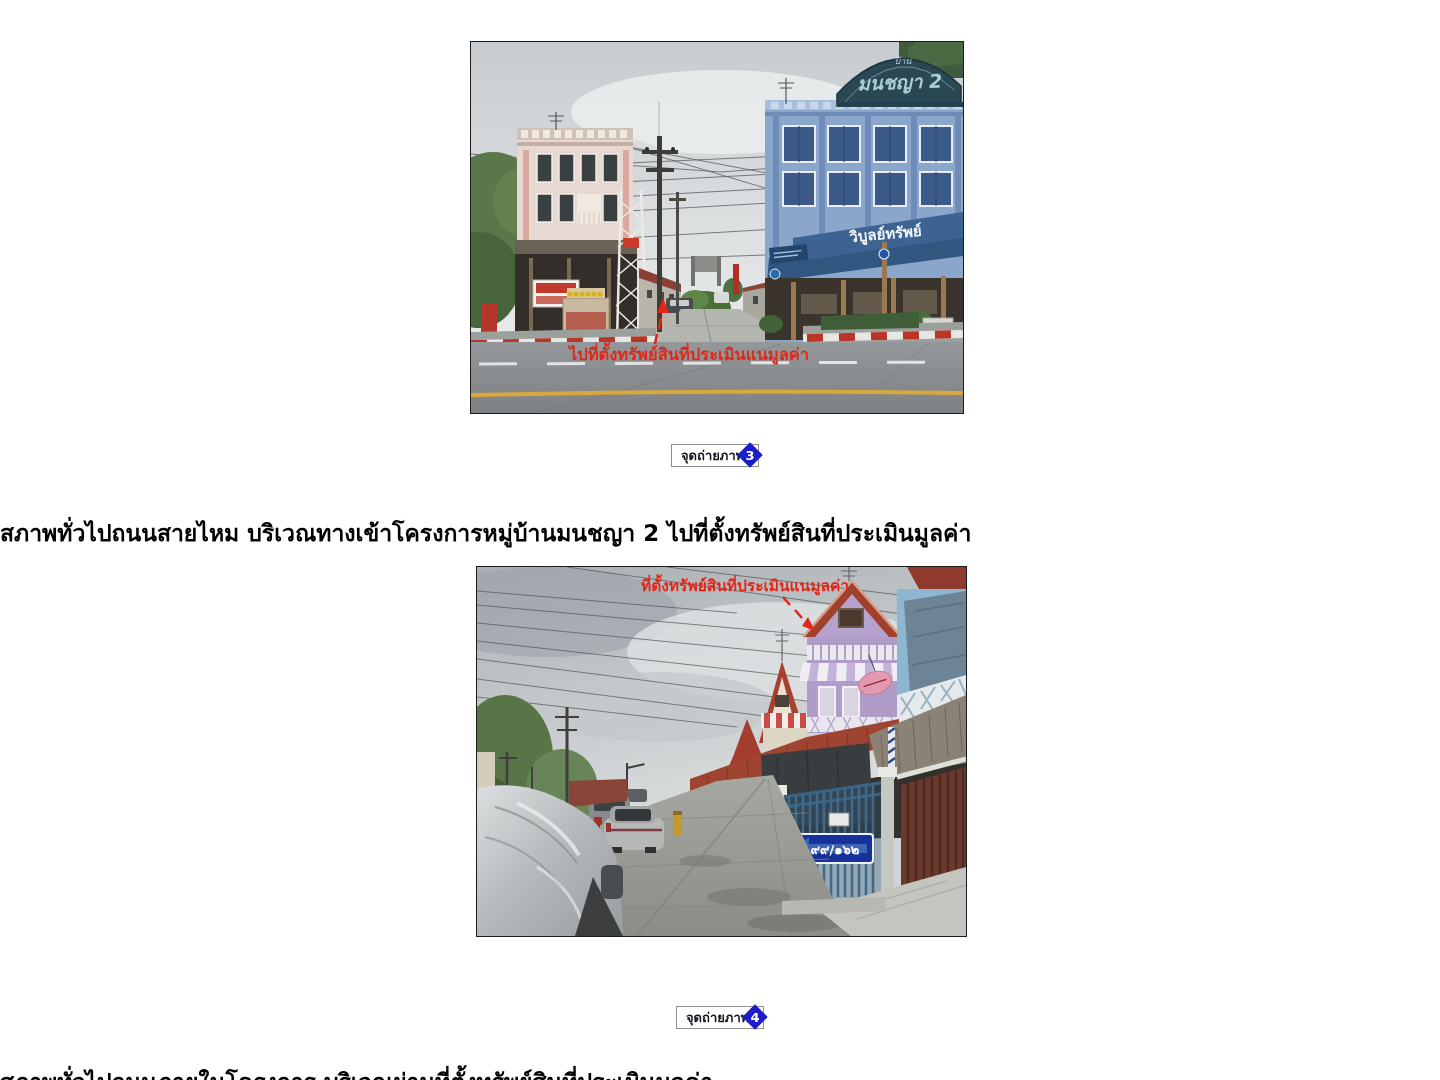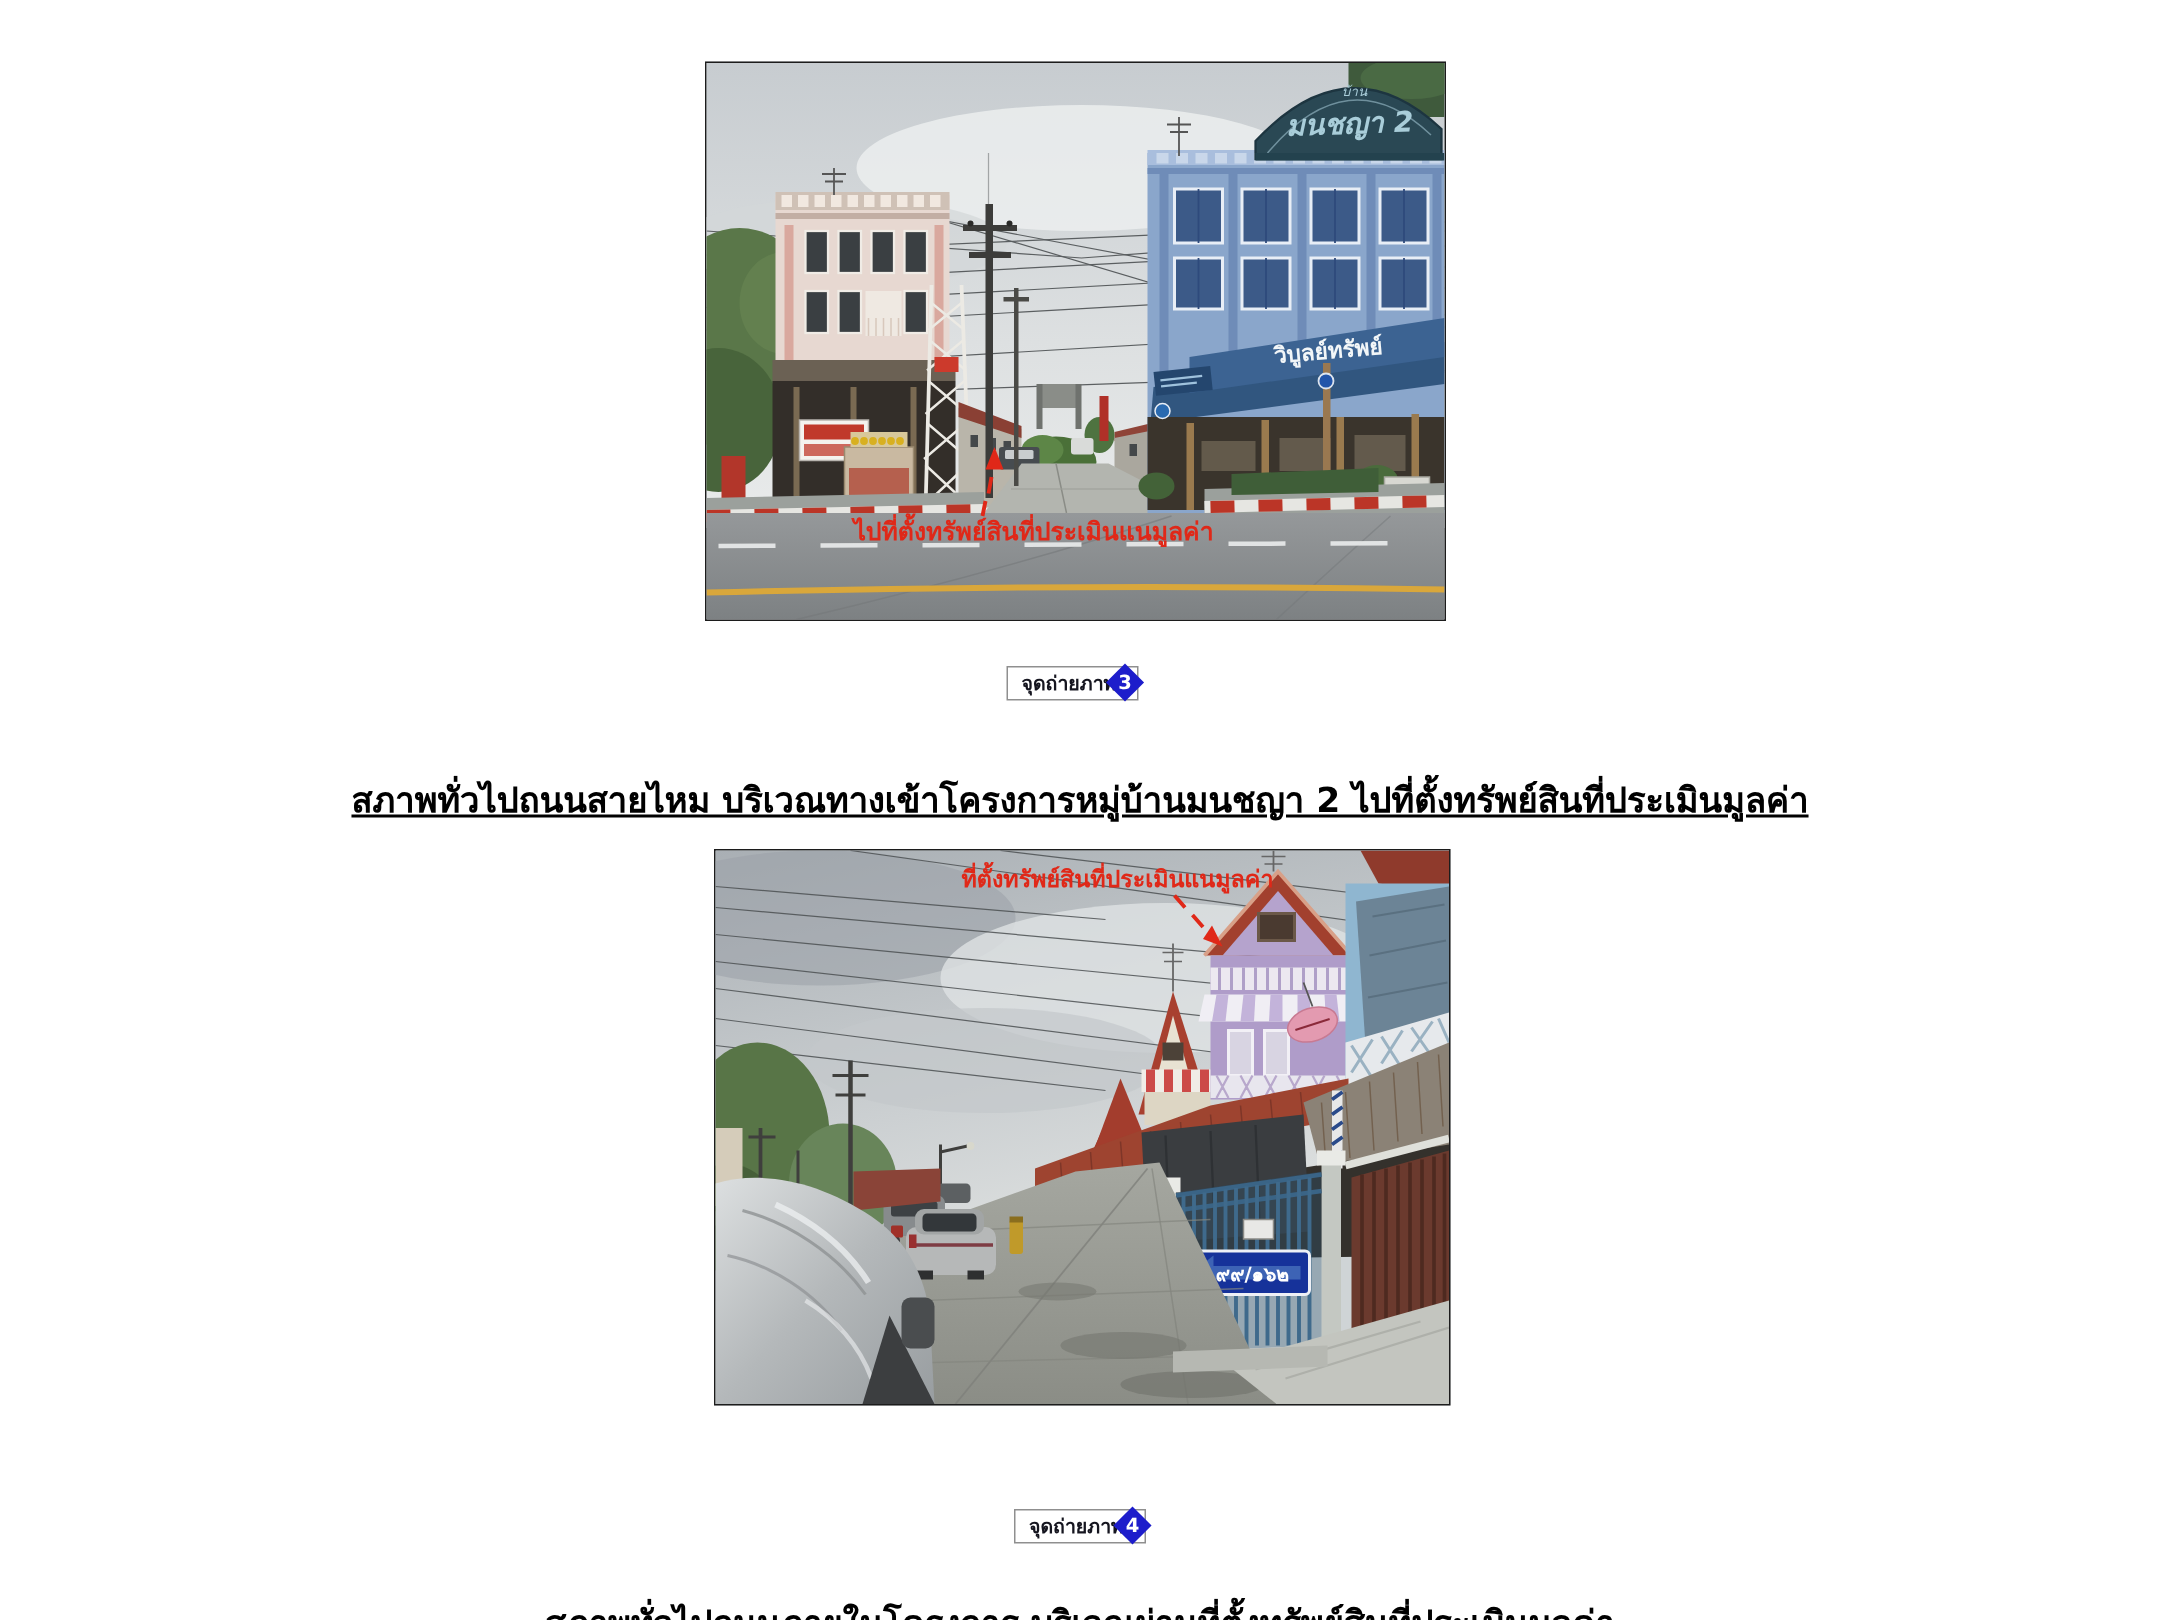--- a/index.html
+++ b/index.html
@@ -27,22 +27,22 @@
     display:flex;align-items:center;justify-content:center;
   }
   .marker-diamond::before{
     content:"";position:absolute;inset:6px;background:#1d1dcb;
     transform:rotate(45deg);
   }
   .marker-diamond span{
     position:relative;color:#ffffff;font-size:13px;font-weight:bold;line-height:1;
   }
   .caption{
-    position:absolute;left:0;width:1440px;text-align:center;
-    font-size:23px;font-weight:bold;color:#000000;white-space:nowrap;text-decoration:underline;
+    position:absolute;left:0;width:1440px;text-align:left;
+    font-size:23px;font-weight:bold;color:#000000;white-space:nowrap;
   }
   #caption1{top:492px;}
   #caption2{top:1041px;}
   .ann-text{font-weight:bold;fill:#e02818;}
   .sign-text{font-weight:bold;}
 </style>
 </head>
 <body>
 
 <figure class="photo" id="photo1" style="margin:0;">

